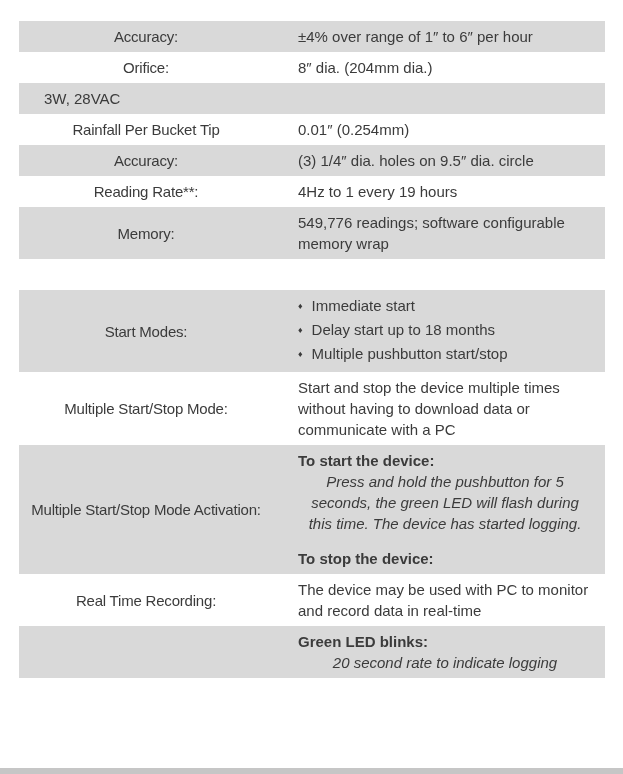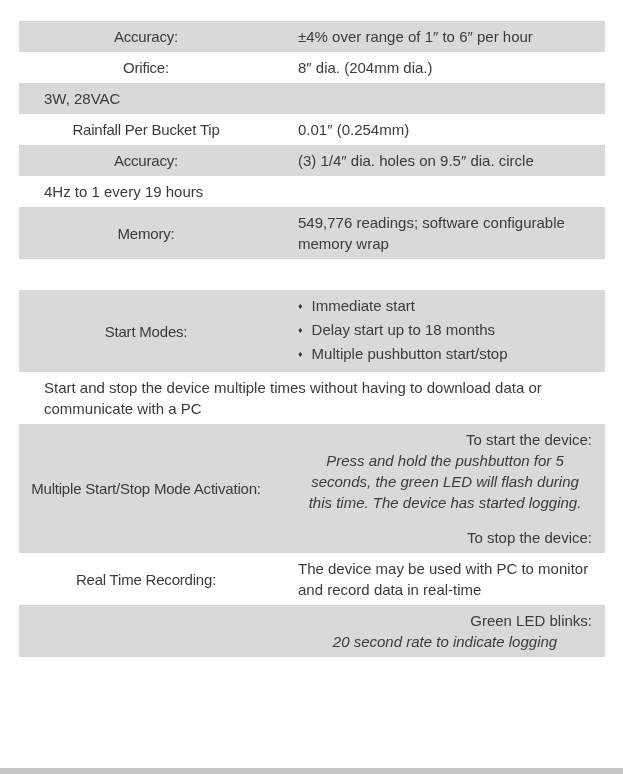--- a/index.html
+++ b/index.html
@@ -30,21 +30,21 @@
   .row.gray{background:var(--row-shade);}
   .row.white{background:var(--page-bg);}
   .label{
     flex:0 0 254px;text-align:center;
     font-weight:400;letter-spacing:-0.2px;
   }
   .value{
     flex:1;margin-left:25px;padding-right:13px;
   }
   .val-text{font-weight:400;}
-  .val-heading{font-weight:400;text-align:right;}
+  .val-heading{font-weight:700;}
   .val-italic{font-style:italic;font-weight:400;text-align:center;}
   .spacer{height:14px;}
   .bullets{list-style:none;}
   .bullet-item{display:flex;align-items:baseline;}
   .diamond{
     flex:0 0 auto;font-size:9px;line-height:21px;
     margin-right:9px;position:relative;top:-2px;
   }
   .bottom-bar{
     position:absolute;left:0;top:768px;width:623px;height:6px;
@@ -79,20 +79,21 @@
           <div class="val-text">0.01″ (0.254mm)</div>
         </div>
       </div>
       <div class="row gray">
         <div class="label">Accuracy:</div>
         <div class="value">
           <div class="val-text">(3) 1/4″ dia. holes on 9.5″ dia. circle</div>
         </div>
       </div>
       <div class="row white">
+        <div class="label">Reading Rate**:</div>
         <div class="value">
           <div class="val-text">4Hz to 1 every 19 hours</div>
         </div>
       </div>
       <div class="row gray">
         <div class="label">Memory:</div>
         <div class="value">
           <div class="val-text">549,776 readings; software configurable memory wrap</div>
         </div>
       </div>
@@ -111,20 +112,21 @@
               <span class="bullet-text">Delay start up to 18 months</span>
             </li>
             <li class="bullet-item">
               <span class="diamond">♦</span>
               <span class="bullet-text">Multiple pushbutton start/stop</span>
             </li>
           </ul>
         </div>
       </div>
       <div class="row white">
+        <div class="label">Multiple Start/Stop Mode:</div>
         <div class="value">
           <div class="val-text">Start and stop the device multiple times without having to download data or communicate with a PC</div>
         </div>
       </div>
       <div class="row gray">
         <div class="label">Multiple Start/Stop Mode Activation:</div>
         <div class="value">
           <div class="val-heading">To start the device:</div>
           <div class="val-italic">Press and hold the pushbutton for 5 seconds, the green LED will flash during this time. The device has started logging.</div>
           <div class="spacer"></div>

